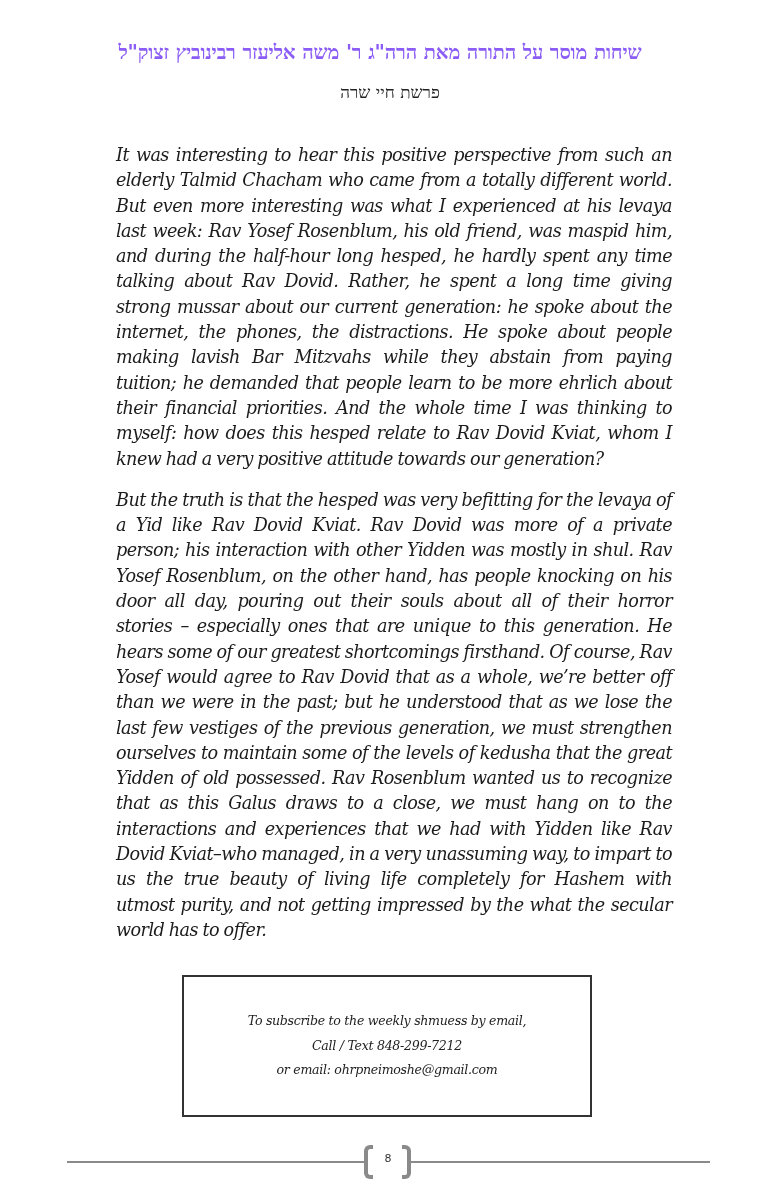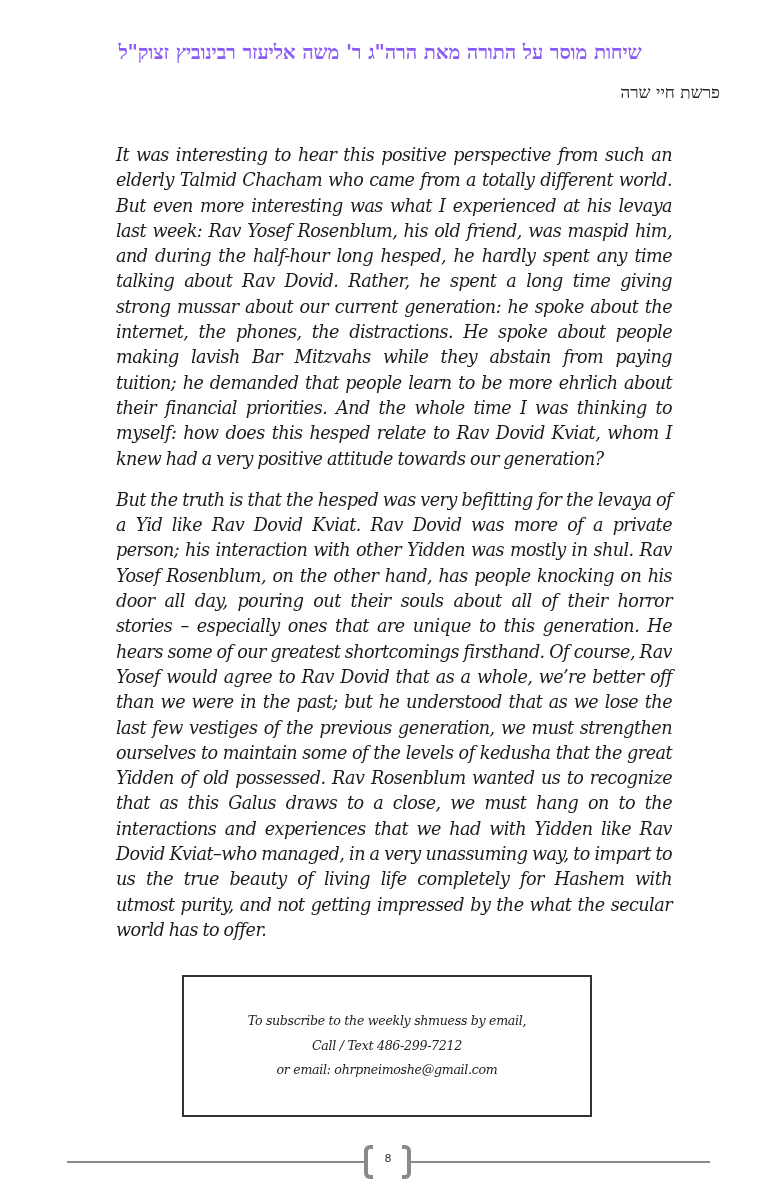--- a/index.html
+++ b/index.html
@@ -3,21 +3,21 @@
 <meta charset="utf-8">
 <style>
   html, body { margin: 0; padding: 0; background: #ffffff; }
   body { width: 776px; height: 1200px; position: relative; overflow: hidden; color: #1a1a1a; }
   .header-title {
     position: absolute; top: 40px; left: 60px; width: 640px; text-align: center;
     font-family: "DejaVu Serif", serif; font-size: 20px; font-weight: bold; direction: rtl;
     color: #8b5cf6; letter-spacing: -0.2px;
   }
   .header-sub {
-    position: absolute; top: 82px; left: 60px; width: 660px; text-align: right;
+    position: absolute; top: 82px; left: 60px; width: 660px; text-align: center;
     font-family: "DejaVu Serif", serif; font-size: 17px; direction: rtl; color: #222;
   }
   .body-text {
     position: absolute; top: 128px; left: 116px; width: 556px;
     font-family: "DejaVu Serif", serif; font-style: italic; font-size: 17.6px;
     line-height: 25.3px; text-align: justify; color: #1c1c1c;
     letter-spacing: -0.55px; word-spacing: -0.5px; margin-top: 15px;
   }
   .body-text p { margin: 0 0 16px 0; }
   .subscribe-box {
@@ -52,21 +52,21 @@
   <div class="header-title">שיחות מוסר על התורה מאת הרה"ג ר' משה אליעזר רבינוביץ זצוק"ל</div>
   <div class="header-sub">פרשת חיי שרה</div>
 
   <div class="body-text">
     <p>It was interesting to hear this positive perspective from such an elderly Talmid Chacham who came from a totally different world. But even more interesting was what I experienced at his levaya last week: Rav Yosef Rosenblum, his old friend, was maspid him, and during the half-hour long hesped, he hardly spent any time talking about Rav Dovid. Rather, he spent a long time giving strong mussar about our current generation: he spoke about the internet, the phones, the distractions. He spoke about people making lavish Bar Mitzvahs while they abstain from paying tuition; he demanded that people learn to be more ehrlich about their financial priorities. And the whole time I was thinking to myself: how does this hesped relate to Rav Dovid Kviat, whom I knew had a very positive attitude towards our generation?</p>
     <p>But the truth is that the hesped was very befitting for the levaya of a Yid like Rav Dovid Kviat. Rav Dovid was more of a private person; his interaction with other Yidden was mostly in shul. Rav Yosef Rosenblum, on the other hand, has people knocking on his door all day, pouring out their souls about all of their horror stories – especially ones that are unique to this generation. He hears some of our greatest shortcomings firsthand. Of course, Rav Yosef would agree to Rav Dovid that as a whole, we’re better off than we were in the past; but he understood that as we lose the last few vestiges of the previous generation, we must strengthen ourselves to maintain some of the levels of kedusha that the great Yidden of old possessed. Rav Rosenblum wanted us to recognize that as this Galus draws to a close, we must hang on to the interactions and experiences that we had with Yidden like Rav Dovid Kviat–who managed, in a very unassuming way, to impart to us the true beauty of living life completely for Hashem with utmost purity, and not getting impressed by the what the secular world has to offer.</p>
   </div>
 
   <div class="subscribe-box">
     <span>To subscribe to the weekly shmuess by email,</span>
-    <span>Call / Text 486-299-7212</span>
+    <span>Call / Text 848-299-7212</span>
     <span>or email: ohrpneimoshe@gmail.com</span>
   </div>
 
   <div class="footer-line left"></div>
   <div class="bracket left"></div>
   <div class="page-number">8</div>
   <div class="bracket right"></div>
   <div class="footer-line right"></div>
 </div>
 

